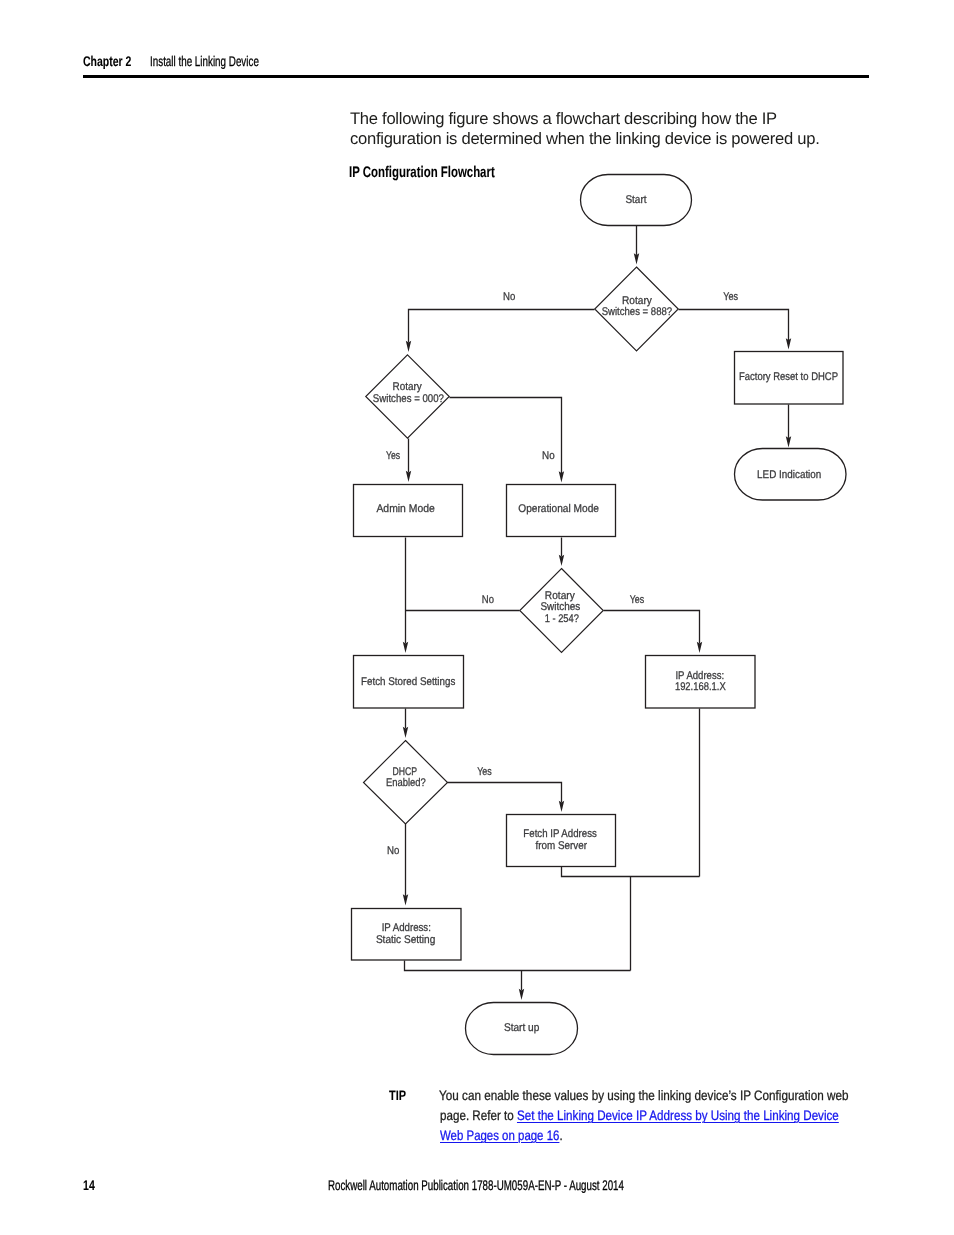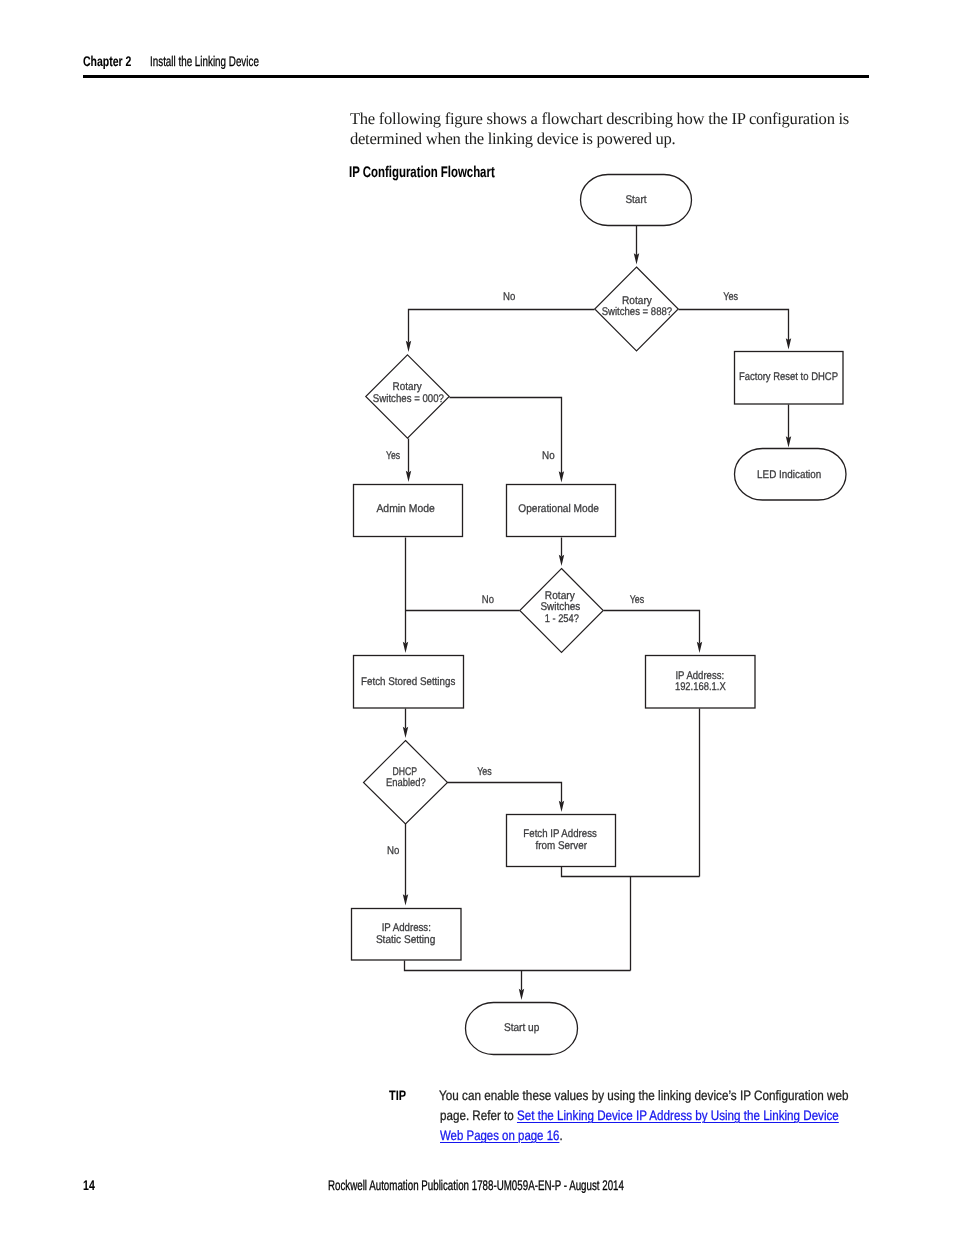--- a/index.html
+++ b/index.html
@@ -19,21 +19,21 @@
   .hdr-chap{position:absolute;left:82.8px;top:53px;
             font-family:"Liberation Sans",sans-serif;font-weight:bold;font-size:14px;
             color:#000;transform:scaleX(0.748);}
   .hdr-sect{position:absolute;left:149.7px;top:53px;
             font-family:"Liberation Sans",sans-serif;font-size:14px;
             color:#000;transform:scaleX(0.703);}
   .hdr-rule{position:absolute;left:83px;top:74.7px;width:785.7px;height:3.2px;background:#000;}
 
   
   .body-text{position:absolute;left:350px;top:108.6px;width:520px;
-             font-family:Liberation Serif, serif;font-size:16.6px;line-height:20.1px;
+             font-family:Liberation Sans, sans-serif;font-size:16.6px;line-height:20.1px;
              letter-spacing:-0.28px;color:#1d1d1b;}
   .fig-title{position:absolute;left:348.8px;top:163.9px;
              font-family:"Liberation Sans",sans-serif;font-weight:bold;font-size:15.4px;
              color:#000;transform:scaleX(0.742);}
 
   
   .chart{position:absolute;left:0px;top:162px;width:954px;height:905px;}
 
   
   .tip-label{position:absolute;left:389.3px;top:1088.2px;

